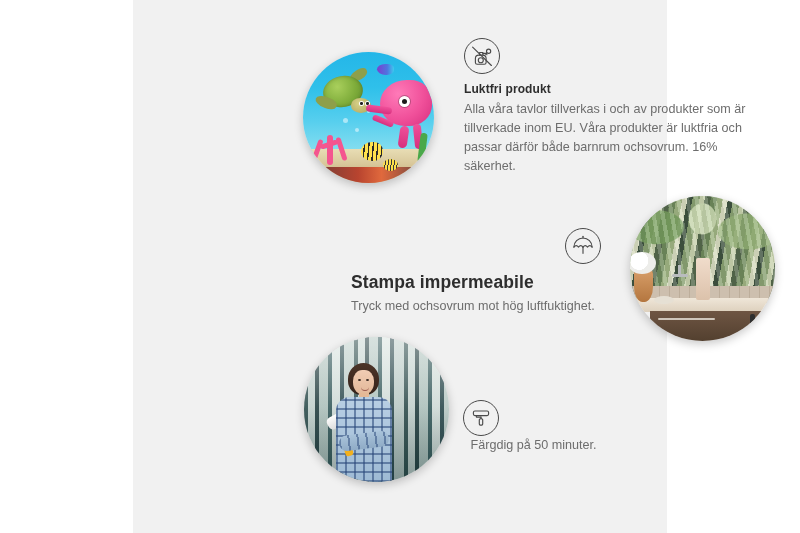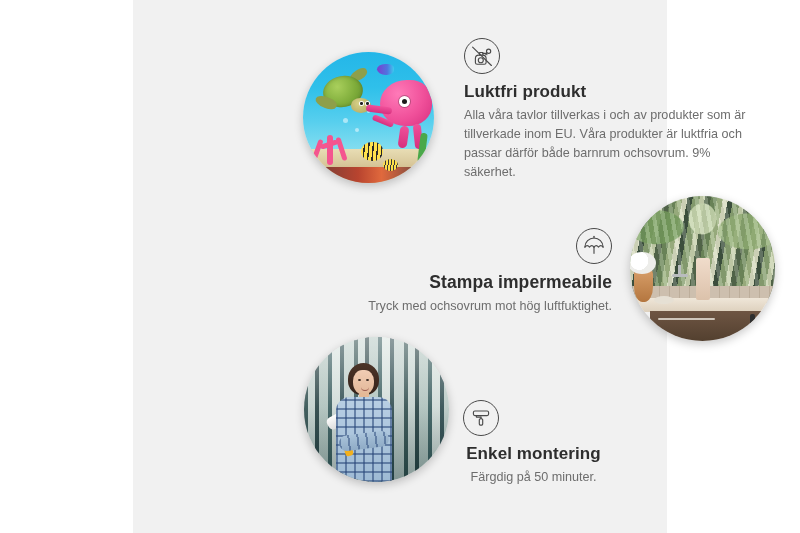--- a/index.html
+++ b/index.html
@@ -234,38 +234,38 @@
   }
 
   
   .feature { position: absolute; }
   .icon-badge {
     width: 36px; height: 36px; border-radius: 50%;
     border: 1.6px solid #4a4a4a;
     display: flex; align-items: center; justify-content: center;
   }
   .feature-title {
-    font-size: 17px;
+    font-size: 12px;
     font-weight: bold;
     color: #2e2e2e;
     margin: 8px 0 4px 0;
     letter-spacing: .1px;
   }
   .feature-body {
     font-size: 12.6px;
     line-height: 1.52;
     color: #6d6d6d;
   }
 
   
   #feature-odourless { left: 331px; top: 38px; width: 290px; }
   #feature-odourless .icon-badge { margin-left: 0; }
 
   
-  #feature-waterproof { left: 229px; top: 228px; width: 250px; text-align: right; }
+  #feature-waterproof { left: 218px; top: 228px; width: 250px; text-align: left; }
   #feature-waterproof .icon-badge { margin: 0 0 0 auto; }
   #feature-waterproof .feature-title { font-size: 17.5px; }
   #feature-waterproof .feature-body { font-size: 12.6px; }
 
   
   #feature-mounting { left: 318px; top: 400px; width: 165px; text-align: center; }
   #feature-mounting .icon-badge { margin: 0 auto 0 12px; }
 </style>
 </head>
 <body>
@@ -313,21 +313,21 @@
           <path d="M7.2 20.2h7.1c1.0 0 1.8-.8 1.8-1.8v-3.9c0-1.9-1.5-3.4-3.4-3.4h-3.9c-1.9 0-3.4 1.5-3.4 3.4v3.9c0 1.0.8 1.8 1.8 1.8z"></path>
           <path d="M9.6 11.1V8.5h3.3v2.6"></path>
           <path d="M12.9 9.3h2.6c.8 0 1.4.6 1.4 1.4"></path>
           <circle cx="18.6" cy="7.2" r="2.1"></circle>
           <path d="M16.9 8.7l-1.5 1.4"></path>
           <circle cx="10.8" cy="16.2" r="2.5"></circle>
           <path d="M2.6 3.1l18.8 18.4"></path>
         </svg>
       </div>
       <div class="feature-title">Luktfri produkt</div>
-      <div class="feature-body">Alla våra tavlor tillverkas i och av produkter som är tillverkade inom EU. Våra produkter är luktfria och passar därför både barnrum ochsovrum. 9% säkerhet.</div>
+      <div class="feature-body">Alla våra tavlor tillverkas i och av produkter som är tillverkade inom EU. Våra produkter är luktfria och passar därför både barnrum ochsovrum. 16% säkerhet.</div>
     </div>
 
     <div class="photo-circle" id="circle-bath">
       <div class="photo-inner">
         <div class="bath-wall"></div>
         <div class="bath-backsplash"></div>
         <div class="bath-counter"></div>
         <div class="bath-vanity"></div>
         <div class="bath-faucet"></div>
         <div class="bath-bottle"></div>
@@ -369,18 +369,17 @@
 
     <div class="feature" id="feature-mounting">
       <div class="icon-badge">
         <svg width="24" height="24" viewBox="0 0 24 24" fill="none" stroke="#4a4a4a" stroke-width="1.15" stroke-linecap="round" stroke-linejoin="round">
           <rect x="4.4" y="5.0" width="15.2" height="4.6" rx="1.5"></rect>
           <path d="M7.4 9.6v1.5h4.6"></path>
           <path d="M12.0 11.1v1.6"></path>
           <rect x="10.3" y="12.7" width="3.4" height="6.4" rx="1.0"></rect>
         </svg>
       </div>
-      <div class="feature-title">Enkel montering</div>
       <div class="feature-body">Färgdig på 50 minuter.</div>
     </div>
 
   </div>
 </div>
 
 </body></html>

